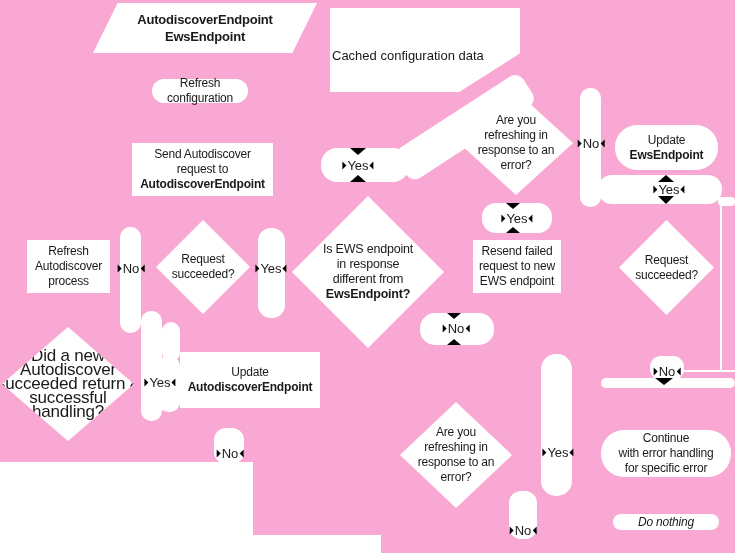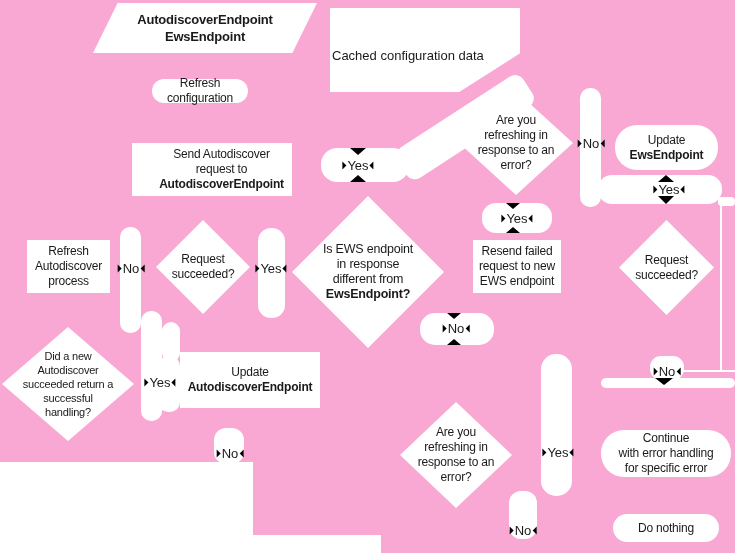--- a/index.html
+++ b/index.html
@@ -66,21 +66,21 @@
     <span class="ln b">EwsEndpoint</span>
   </div>
 
   <div class="anno" style="left:332px;top:26px;">Cached configuration data</div>
 
   <div class="node" style="left:152px;top:79px;width:96px;height:24px;border-radius:19px;text-align:center;">
     <span class="ln">Refresh</span>
     <span class="ln">configuration</span>
   </div>
 
-  <div class="node" style="left:132px;top:143px;width:141px;height:53px;padding-left:19px;">
+  <div class="node" style="left:132px;top:143px;width:141px;height:53px;">
     <span class="ln">Send Autodiscover</span>
     <span class="ln">request to</span>
     <span class="ln b">AutodiscoverEndpoint</span>
   </div>
 
   <div class="node" style="left:27px;top:240px;width:83px;height:53px;">
     <span class="ln">Refresh</span>
     <span class="ln">Autodiscover</span>
     <span class="ln">process</span>
   </div>
@@ -113,21 +113,21 @@
     <span class="ln">Resend failed</span>
     <span class="ln">request to new</span>
     <span class="ln">EWS endpoint</span>
   </div>
 
   <div class="node diamond" style="left:619px;top:220px;width:95px;height:95px;">
     <span class="ln">Request</span>
     <span class="ln">succeeded?</span>
   </div>
 
-  <div class="node diamond" style="left:2px;top:327px;width:132px;height:114px;font-size:11px;line-height:14px;align-items:center;">
+  <div class="node diamond" style="left:2px;top:327px;width:132px;height:114px;font-size:17px;line-height:14px;align-items:center;">
     <span class="ln">Did a new</span>
     <span class="ln">Autodiscover</span>
     <span class="ln">succeeded return a</span>
     <span class="ln">successful</span>
     <span class="ln">handling?</span>
   </div>
 
   <div class="node" style="left:180px;top:352px;width:140px;height:56px;">
     <span class="ln">Update</span>
     <span class="ln b">AutodiscoverEndpoint</span>
@@ -139,21 +139,21 @@
     <span class="ln">response to an</span>
     <span class="ln">error?</span>
   </div>
 
   <div class="node" style="left:601px;top:430px;width:130px;height:47px;border-radius:23px;text-align:center;">
     <span class="ln">Continue</span>
     <span class="ln">with error handling</span>
     <span class="ln">for specific error</span>
   </div>
 
-  <div class="node" style="left:613px;top:514px;width:106px;height:28px;border-radius:14px;">
+  <div class="node" style="left:613px;top:514px;width:106px;height:16px;border-radius:14px;font-style:italic;">
     <span class="ln">Do nothing</span>
   </div>
 
   <span class="chip" style="left:271px;top:268px;">
       <span>Yes</span>
     </span>
   <span class="chip" style="left:131px;top:268px;">
       <span>No</span>
     </span>
   <span class="chip" style="left:358px;top:165px;">

